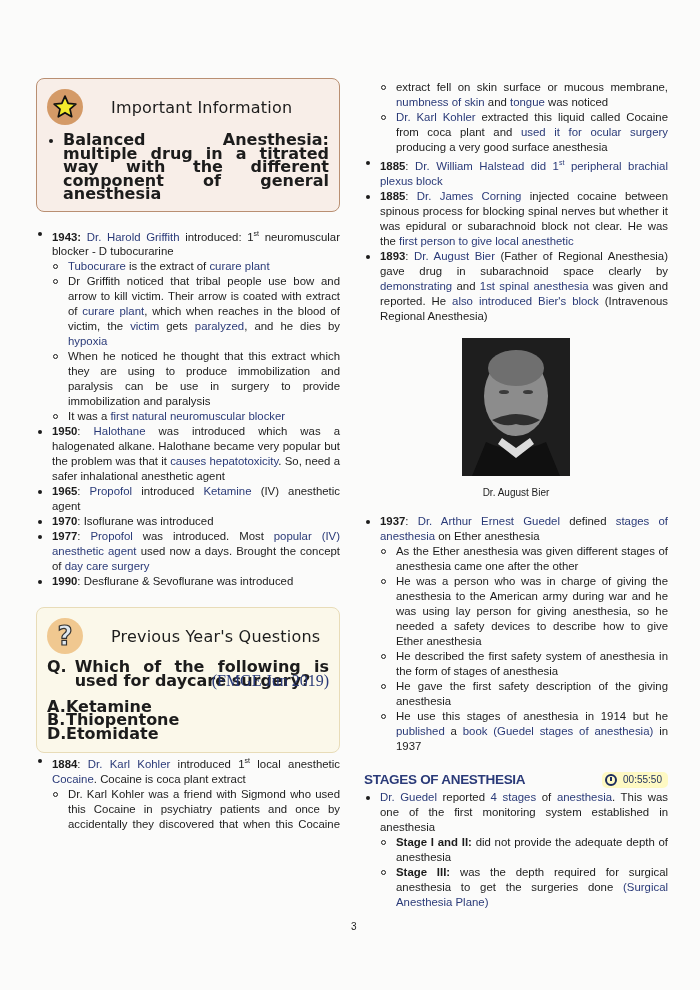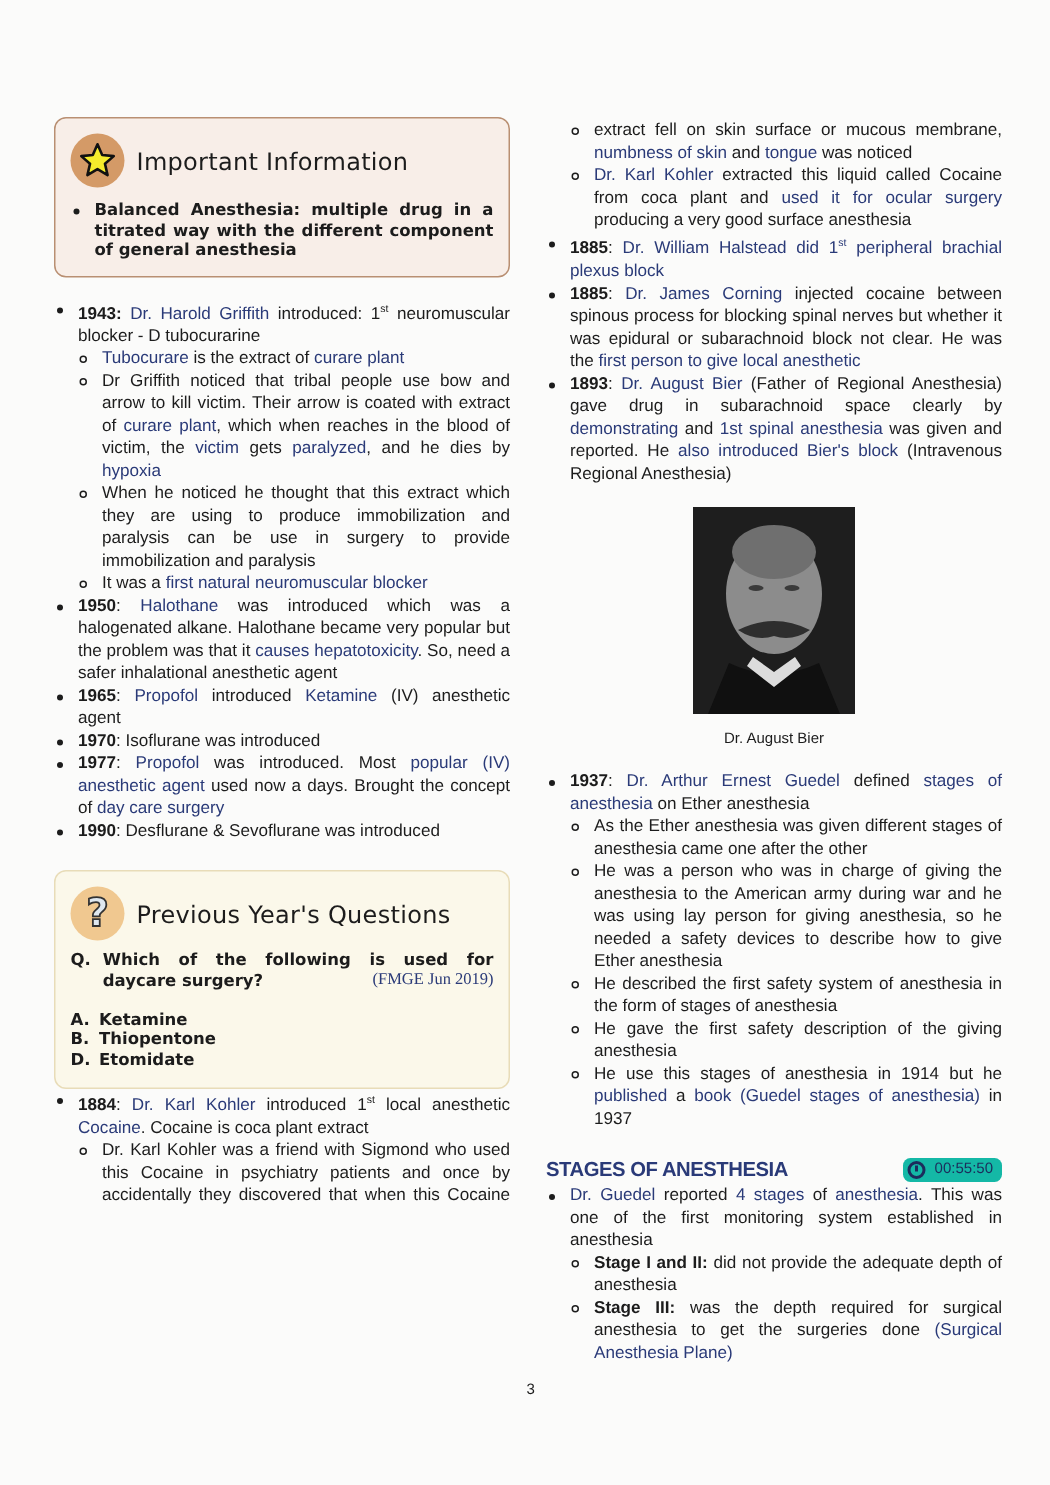--- a/index.html
+++ b/index.html
@@ -8,27 +8,27 @@
   .left{left:36px;width:304px;top:78px;}
   .right{left:364px;width:304px;top:80px;}
   .hl{color:#2a3a78;}
   .bullet{position:relative;padding-left:16px;text-align:justify;margin:0;}
   .bullet:before{content:"";position:absolute;left:2px;top:6px;width:4px;height:4px;border-radius:50%;background:#1c1c1c;}
   .sub{position:relative;padding-left:32px;text-align:justify;margin:0;}
   .sub:before{content:"";position:absolute;left:17px;top:5px;width:5px;height:5px;border-radius:50%;border:1px solid #1c1c1c;box-sizing:border-box;}
   b{font-weight:bold;}
   .box{border:1.5px solid #b98f72;border-radius:8px;background:#f8eee8;padding:8px 10px 8px 10px;box-sizing:border-box;width:304px;}
   .box.q{border-color:#e8dcb8;background:#fbf8ea;}
-  .box-head{display:flex;align-items:center;gap:8px;height:40px;}
+  .box-head{display:flex;align-items:center;gap:28px;height:40px;}
   .circle{width:36px;height:36px;border-radius:50%;display:flex;align-items:center;justify-content:center;}
   .box-title{font-family:"DejaVu Sans",sans-serif;font-size:16px;color:#1c1c1c;letter-spacing:0.2px;}
-  .box-text{font-family:"DejaVu Sans",sans-serif;font-size:11px;line-height:13.5px;font-weight:bold;color:#1c1c1c;}
+  .box-text{font-family:"DejaVu Sans",sans-serif;font-size:16px;line-height:13.5px;font-weight:bold;color:#1c1c1c;}
   .sect-row{display:flex;justify-content:space-between;align-items:center;height:20px;margin-top:6px;}
   .sect-title{color:#2a3a78;font-weight:bold;font-size:13.5px;letter-spacing:-0.3px;}
-  .timer{display:flex;align-items:center;background:#14b8a6;border-radius:5px;height:16px;padding:0 6px 0 3px;gap:6px;font-size:10px;color:#1c2d5c;}
+  .timer{display:flex;align-items:center;background:#fef9c3;border-radius:5px;height:16px;padding:0 6px 0 3px;gap:6px;font-size:10px;color:#1c2d5c;}
   .timer-icon{width:12px;height:12px;border-radius:50%;border:2px solid #1c2d5c;box-sizing:border-box;position:relative;}
   .timer-icon:after{content:"";position:absolute;left:3px;top:1px;width:2px;height:4px;background:#1c2d5c;}
   .photo{width:108px;height:138px;margin:14px auto 0 auto;background:radial-gradient(ellipse at 50% 40%,#8a8a8a 0%,#5a5a5a 30%,#2a2a2a 60%,#161616 100%);position:relative;overflow:hidden;}
   .caption{text-align:center;font-size:10px;margin:9px 0 14px 0;}
   .page-num{position:absolute;left:351px;top:921px;font-size:10px;}
 </style>
 </head>
 <body>
 
 <div class="col left">

